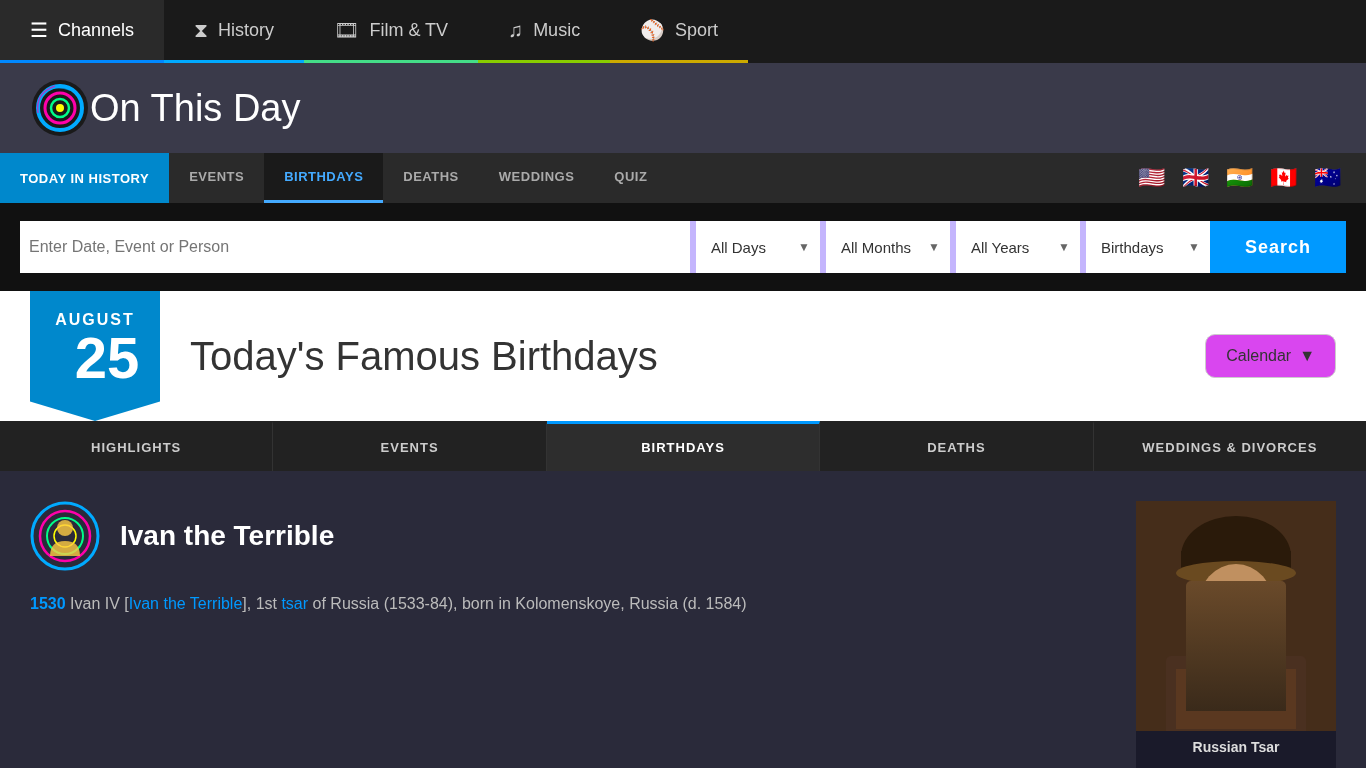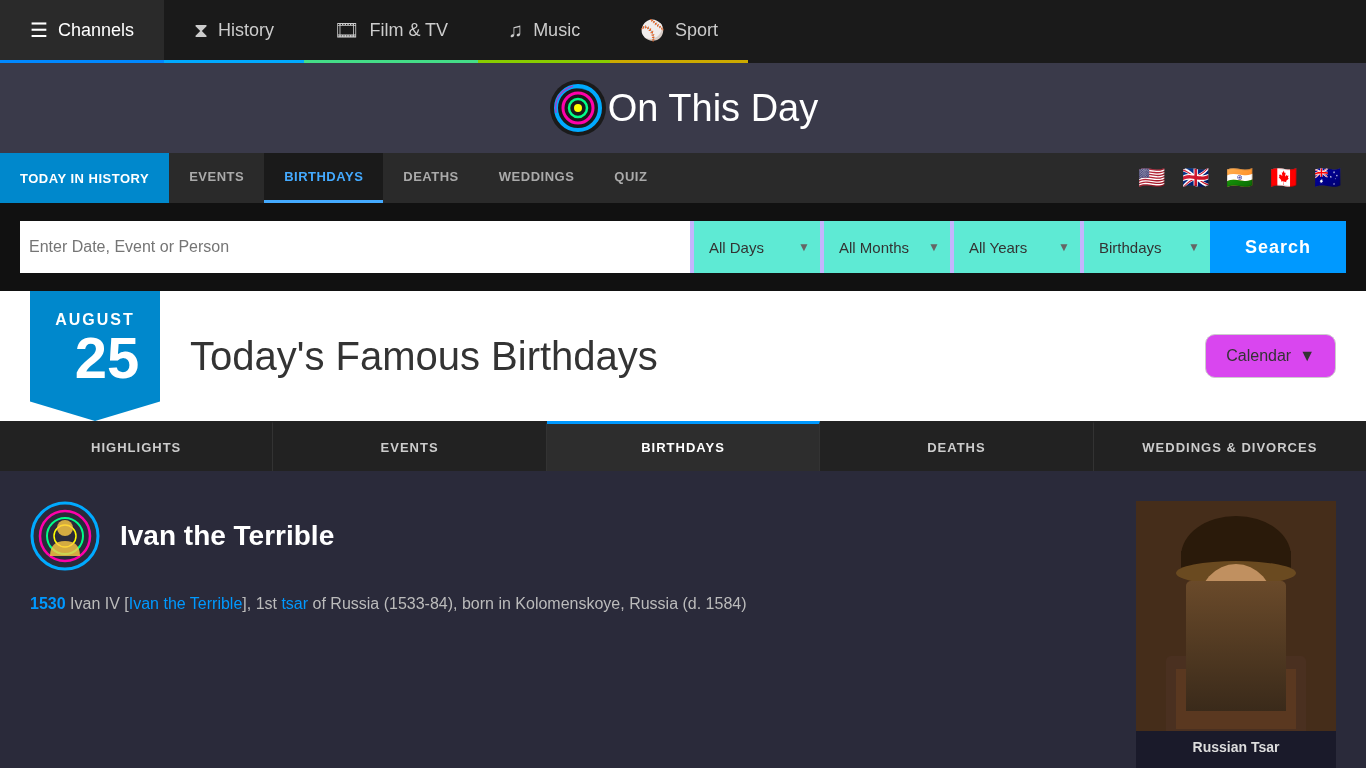--- a/index.html
+++ b/index.html
@@ -33,24 +33,23 @@
     .nav-item.history { border-bottom: 3px solid #00aaff; color: #ccc; }
     .nav-item.filmtv { border-bottom: 3px solid #44dd88; color: #ccc; }
     .nav-item.music { border-bottom: 3px solid #88cc00; color: #ccc; }
     .nav-item.sport { border-bottom: 3px solid #ccaa00; color: #ccc; }
 
     .nav-icon { font-size: 20px; }
 
     
     .brand-header {
       background: #3a3a4a;
-      padding: 15px 40px;
-      display: flex;
-      align-items: center;
-      justify-content: center;
+      padding: 15px 30px;
+      display: flex;
+      align-items: center;
     }
     .brand-title {
       color: white;
       font-size: 38px;
       font-weight: 300;
     }
 
     
     .sub-nav {
       background: #2a2a2a;
@@ -124,22 +123,22 @@
       background: transparent;
     }
     .select-wrap {
       position: relative;
       height: 52px;
     }
     .select-wrap select {
       height: 52px;
       padding: 0 30px 0 15px;
       border: none;
-      border-left: 4px solid #c4b5fd;
-      background: #5eead4;
+      border-left: 6px solid #c4b5fd;
+      background: #ffffff;
       font-size: 15px;
       color: #333;
       cursor: pointer;
       appearance: none;
       outline: none;
       min-width: 130px;
     }
     .select-arrow {
       position: absolute;
       right: 10px;

